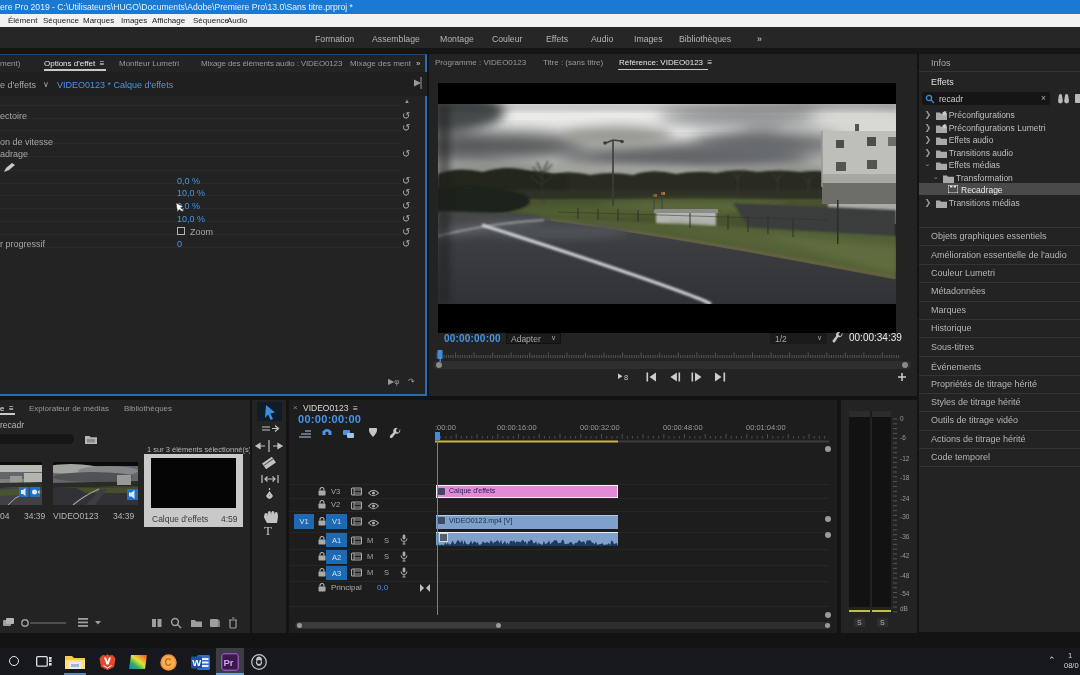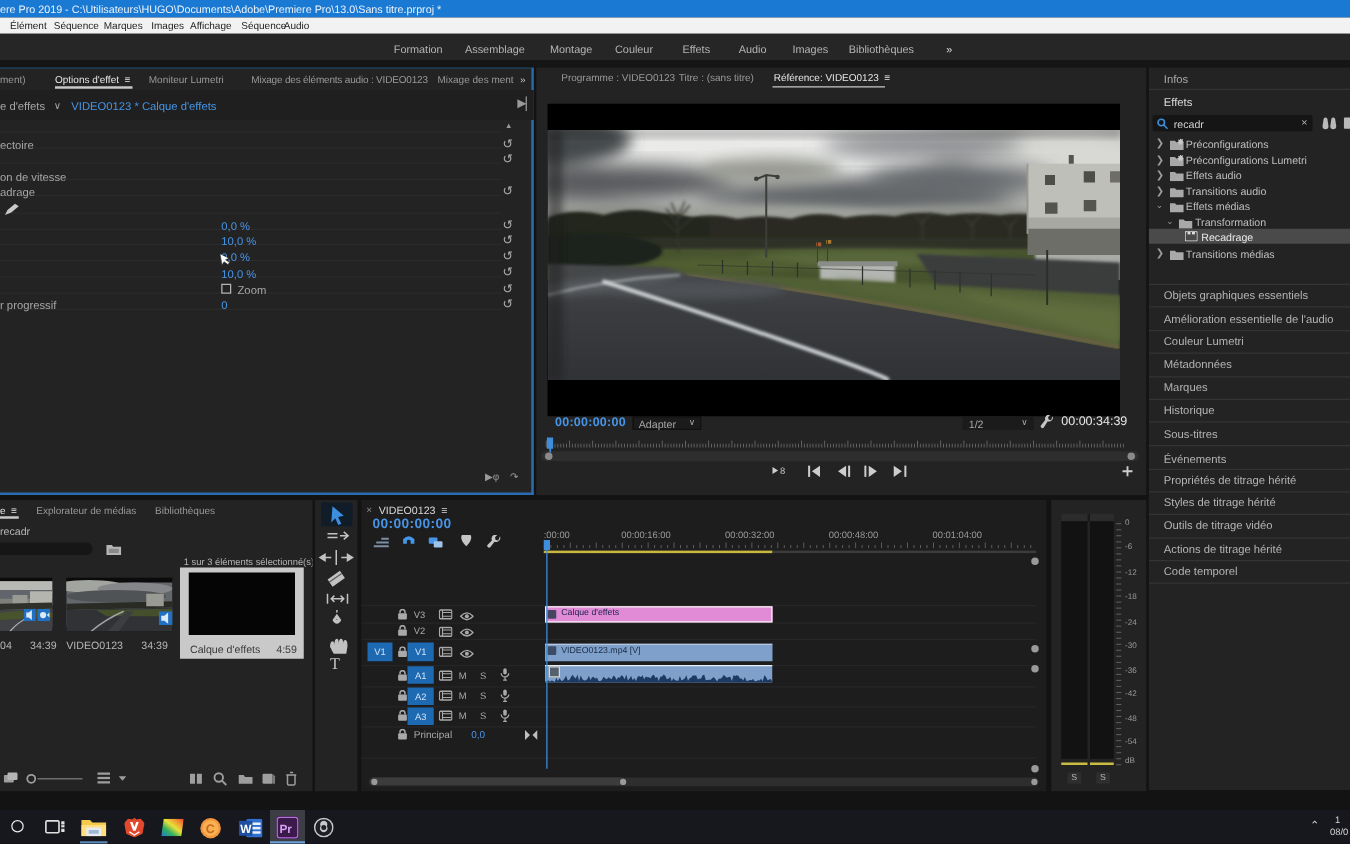--- a/index.html
+++ b/index.html
@@ -115,21 +115,21 @@
   <svg class="abs" style="left:174px;top:108px" width="12" height="13" viewBox="0 0 12 13">
           <path d="M2 0 L3.6 9 L5.2 6.4 L8.4 8.6 L9.6 7 L6.4 4.8 L9.2 3.6 Z" fill="#fff" stroke="#333" stroke-width="0.5"></path>
         </svg>
  </div>
 
  <span class="abs" style="left:388px;top:322px;color:#9a9a9a;font-size:8px">▶φ</span>
  <span class="abs" style="left:408px;top:322px;color:#9a9a9a;font-size:8px">↷</span>
 </div>
 
 <div class="panel" id="pProg" style="left:429px;top:54px;width:488px;height:342px;background:#232323;">
- <span class="tabtxt" style="left:20px">Programme : VIDEO0123</span>
+ <span class="tabtxt" style="left:6px">Programme : VIDEO0123</span>
  <span class="tabtxt" style="left:114px">Titre : (sans titre)</span>
  <span class="tabtxt on" style="left:190px">Référence: VIDEO0123&nbsp;&nbsp;≡</span>
  <div class="abs" style="left:189px;top:15px;width:90px;height:1px;background:#c8c8c8"></div>
 
  <div class="abs" style="left:9px;top:29px;width:458px;height:250px;background:#000;"></div>
  <div class="abs" id="photo" style="left:9px;top:50px;width:458px;height:200px;overflow:hidden;">
  <svg width="458" height="200" viewBox="0 0 458 200">
   <defs>
    <linearGradient id="sky" x1="0" y1="0" x2="0" y2="1">
      <stop offset="0" stop-color="#9b9d9b"></stop>

